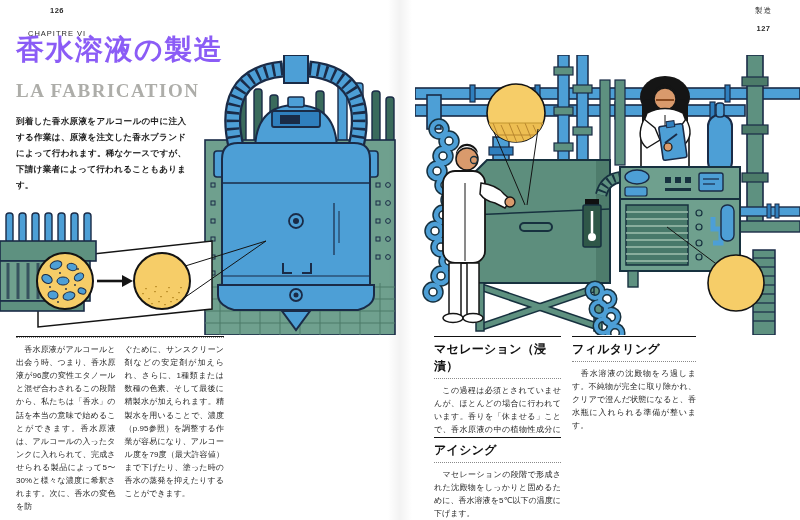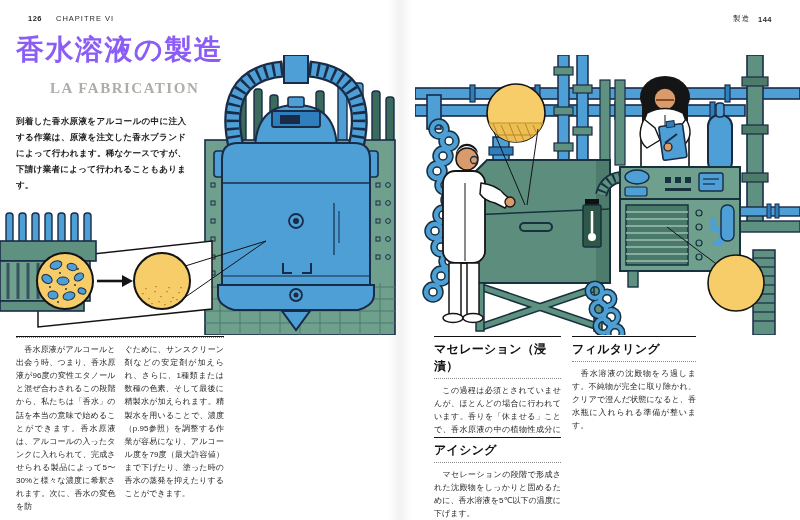--- a/index.html
+++ b/index.html
@@ -4,28 +4,28 @@
 <style>
   html,body{margin:0;padding:0;}
   body{
     width:800px;height:520px;position:relative;overflow:hidden;
     background:#ffffff;
     font-family:"Liberation Sans","DejaVu Sans",sans-serif;
     color:#1b1b1b;
   }
   .abs{position:absolute;}
   
-  .runhead{top:14px;font-size:7.5px;letter-spacing:1px;color:#2a2a2a;display:flex;gap:14px;align-items:center;}
+  .runhead{top:6px;font-size:7.5px;letter-spacing:1px;color:#2a2a2a;display:flex;gap:14px;align-items:center;flex-direction:column;}
   #runhead-left{left:28px;}
   #runhead-right{right:28px;gap:8px;}
   .pagenum{font-weight:bold;letter-spacing:.5px;}
   
   #title{left:16px;top:31px;font-size:28px;font-weight:bold;letter-spacing:1.5px;color:#8b5cf6;}
   #subtitle{left:16px;top:80px;font-family:"Liberation Serif","DejaVu Serif",serif;
-    font-weight:bold;font-size:15px;line-height:1.12;color:#adada9;letter-spacing:1.5px;margin-left:34px;}
+    font-weight:bold;font-size:19px;line-height:1.12;color:#adada9;letter-spacing:1.5px;}
   #intro{left:16px;top:114px;width:170px;font-size:8.6px;font-weight:bold;line-height:1.85;
     text-align:justify;color:#1d1d1d;}
   
   .section{background:#fff;}
   .section .toprule{border-top:1.2px solid #111;}
   .section h3{margin:4px 0 3px 0;font-size:12px;font-weight:bold;letter-spacing:.3px;color:#111;}
   .section .dotrule{border-bottom:1.3px dotted #8a8a8a;margin-bottom:5px;}
   .body-txt{font-size:8px;line-height:1.64;text-align:justify;color:#262626;}
   #sec-alcohol{left:16px;top:336px;width:208px;}
   #sec-alcohol .cols{display:flex;gap:9px;}
@@ -40,21 +40,21 @@
 </style>
 </head>
 <body>
 
 <div class="abs runhead" id="runhead-left">
   <span class="pagenum">126</span>
   <span>CHAPITRE VI</span>
 </div>
 <div class="abs runhead" id="runhead-right">
   <span>製造</span>
-  <span class="pagenum">144</span>
+  <span class="pagenum">127</span>
 </div>
 
 <div class="abs" id="title">香水溶液の製造</div>
 <div class="abs" id="subtitle">
   <div>LA FABRICATION</div>
 </div>
 <div class="abs" id="intro">到着した香水原液をアルコールの中に注入する作業は、原液を注文した香水ブランドによって行われます。稀なケースですが、下請け業者によって行われることもあります。</div>
 
 <svg class="abs" style="left:0;top:55px;" width="405" height="280" viewBox="0 0 405 280">
 

